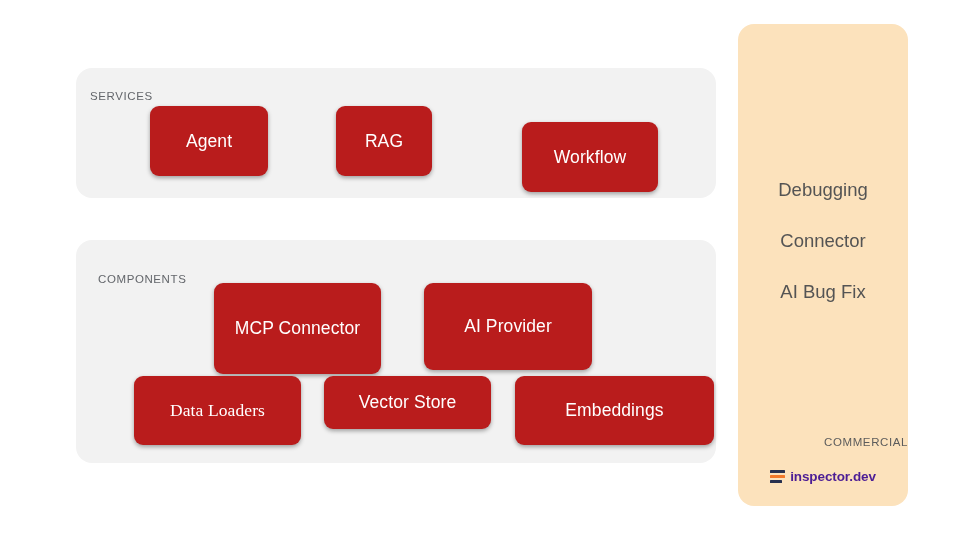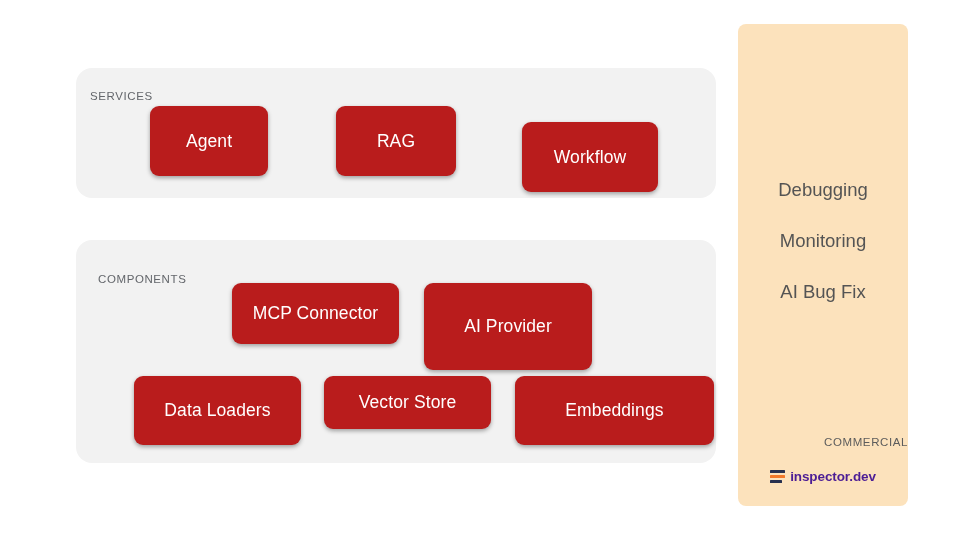--- a/index.html
+++ b/index.html
@@ -53,41 +53,41 @@
     align-items: center;
     justify-content: center;
     text-align: right;
     box-shadow: 0 2px 4px rgba(0,0,0,0.34);
     white-space: nowrap;
     letter-spacing: 0.1px;
   }
 
   
   #node-agent    { left: 150px; top: 106px; width: 118px; height: 70px; }
-  #node-rag      { left: 336px; top: 106px; width: 120px; height: 70px; }
+  #node-rag      { left: 336px; top: 106px; width: 96px; height: 70px; }
   #node-workflow { left: 522px; top: 122px; width: 136px; height: 70px; }
 
   
-  #node-mcp-connector { left: 232px; top: 283px; width: 167px; height: 61px; }
+  #node-mcp-connector { left: 214px; top: 283px; width: 167px; height: 91px; }
   #node-ai-provider   { left: 424px; top: 283px; width: 168px; height: 87px; }
 
   
-  #node-data-loaders { left: 134px; top: 376px; width: 167px; height: 69px; }
+  #node-data-loaders { left: 134px; top: 376px; width: 167px; height: 69px; font-family: Liberation Serif, serif; }
   #node-vector-store { left: 324px; top: 376px; width: 167px; height: 53px; }
   #node-embeddings   { left: 515px; top: 376px; width: 199px; height: 69px; }
 
   
   #sidebar {
     position: absolute;
     left: 738px;
     top: 24px;
     width: 170px;
     height: 482px;
     background: #fce2bc;
-    border-radius: 8px;
+    border-radius: 16px;
   }
 
   .sidebar-feature {
     position: absolute;
     width: 100%;
     text-align: center;
     font-size: 18.5px;
     color: #545454;
     font-family: "Liberation Sans", sans-serif;
     white-space: nowrap;
@@ -163,21 +163,21 @@
   <div id="node-data-loaders" class="node">Data Loaders</div>
 
   <div id="node-vector-store" class="node">Vector Store</div>
 
   <div id="node-embeddings" class="node">Embeddings</div>
 
   <div id="sidebar">
 
     <div id="feature-0" class="sidebar-feature">Debugging</div>
 
-    <div id="feature-1" class="sidebar-feature">Monitoring</div>
+    <div id="feature-1" class="sidebar-feature">Connector</div>
 
     <div id="feature-2" class="sidebar-feature">AI Bug Fix</div>
 
     <div id="sidebar-commercial-label">COMMERCIAL</div>
 
     <div id="sidebar-brand">
       <span class="brand-mark">
         <i class="bar-top"></i>
         <i class="bar-middle"></i>
         <i class="bar-bottom"></i>

